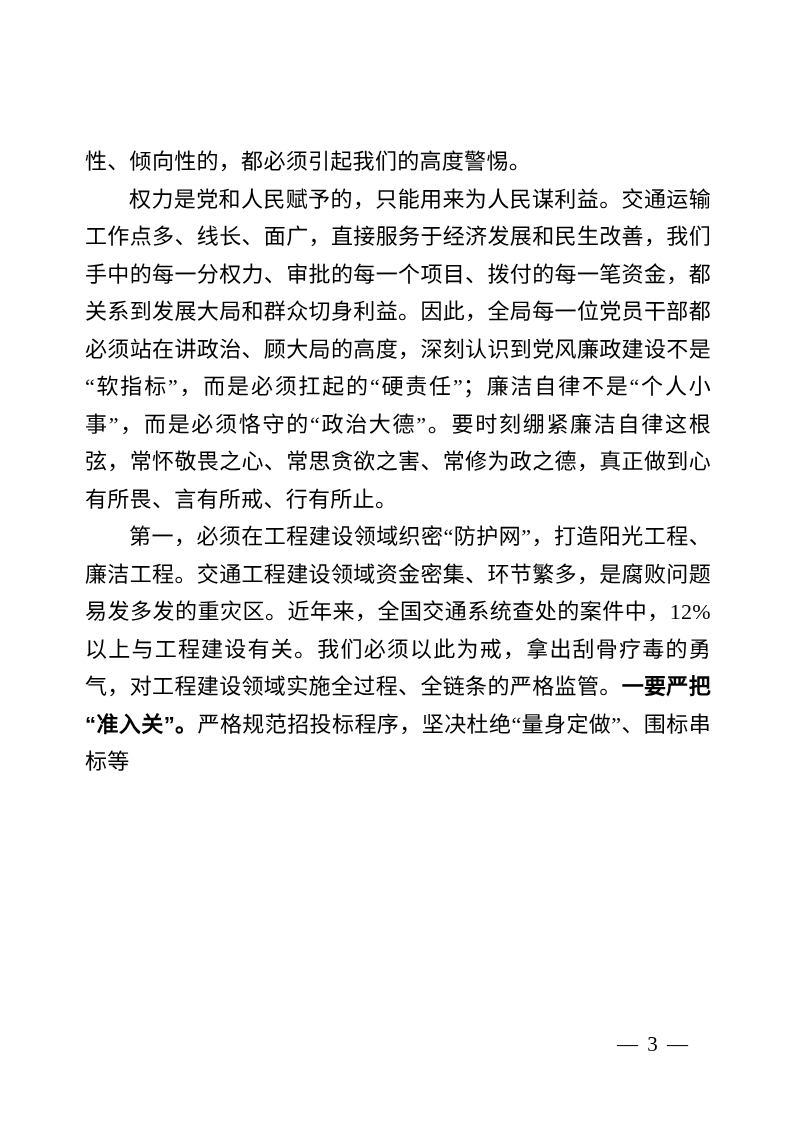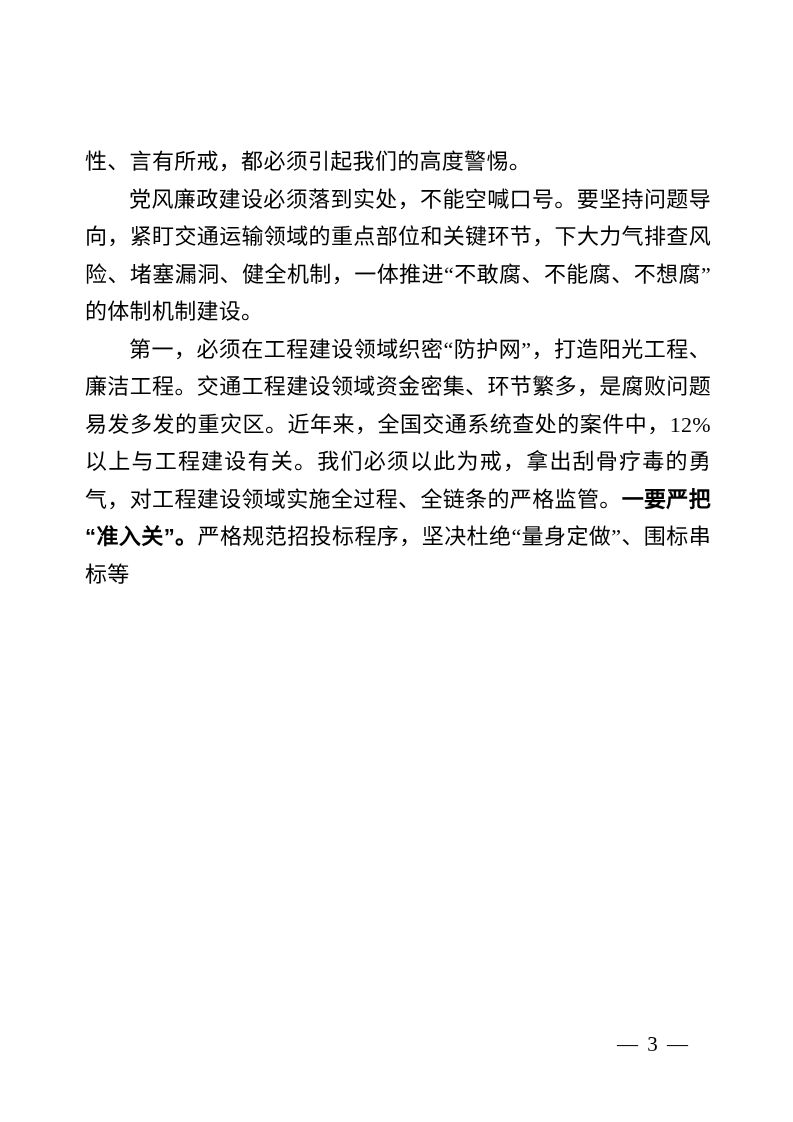--- a/index.html
+++ b/index.html
@@ -62,24 +62,24 @@
     letter-spacing: 2px;
     color: #000000;
   }
 </style>
 </head>
 <body>
 
 <div class="page">
   <div class="content">
 
-    <p class="para">性、言有所戒，都必须引起我们的高度警惕。</p>
+    <p class="para">性、倾向性的，都必须引起我们的高度警惕。</p>
+
+    <p class="para indent">权力是党和人民赋予的，只能用来为人民谋利益。交通运输工作点多、线长、面广，直接服务于经济发展和民生改善，我们手中的每一分权力、审批的每一个项目、拨付的每一笔资金，都关系到发展大局和群众切身利益。因此，全局每一位党员干部都必须站在讲政治、顾大局的高度，深刻认识到党风廉政建设不是“软指标”，而是必须扛起的“硬责任”；廉洁自律不是“个人小事”，而是必须恪守的“政治大德”。要时刻绷紧廉洁自律这根弦，常怀敬畏之心、常思贪欲之害、常修为政之德，真正做到心有所畏、言有所戒、行有所止。</p>
 
 
-
-    <p class="para indent">党风廉政建设必须落到实处，不能空喊口号。要坚持问题导向，紧盯交通运输领域的重点部位和关键环节，下大力气排查风险、堵塞漏洞、健全机制，一体推进“不敢腐、不能腐、不想腐”的体制机制建设。</p>
 
     <p class="para indent"><span>第一，必须在工程建设领域织密“防护网”，打造阳光工程、廉洁工程。交通工程建设领域资金密集、环节繁多，是腐败问题易发多发的重灾区。近年来，全国交通系统查处的案件中，12%以上与工程建设有关。我们必须以此为戒，拿出刮骨疗毒的勇气，对工程建设领域实施全过程、全链条的严格监管。</span><span class="inline-bold">一要严把“准入关”。</span><span>严格规范招投标程序，坚决杜绝“量身定做”、围标串标等</span></p>
 
   </div>
 
   <div class="page-footer">— 3 —</div>
 </div>
 
 </body></html>

